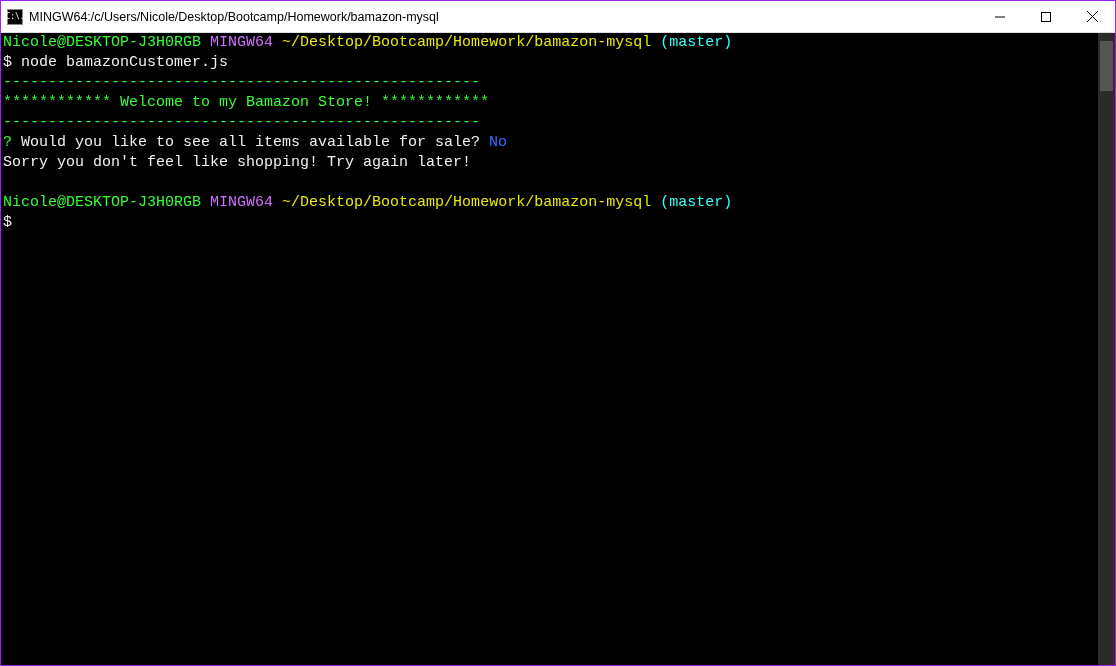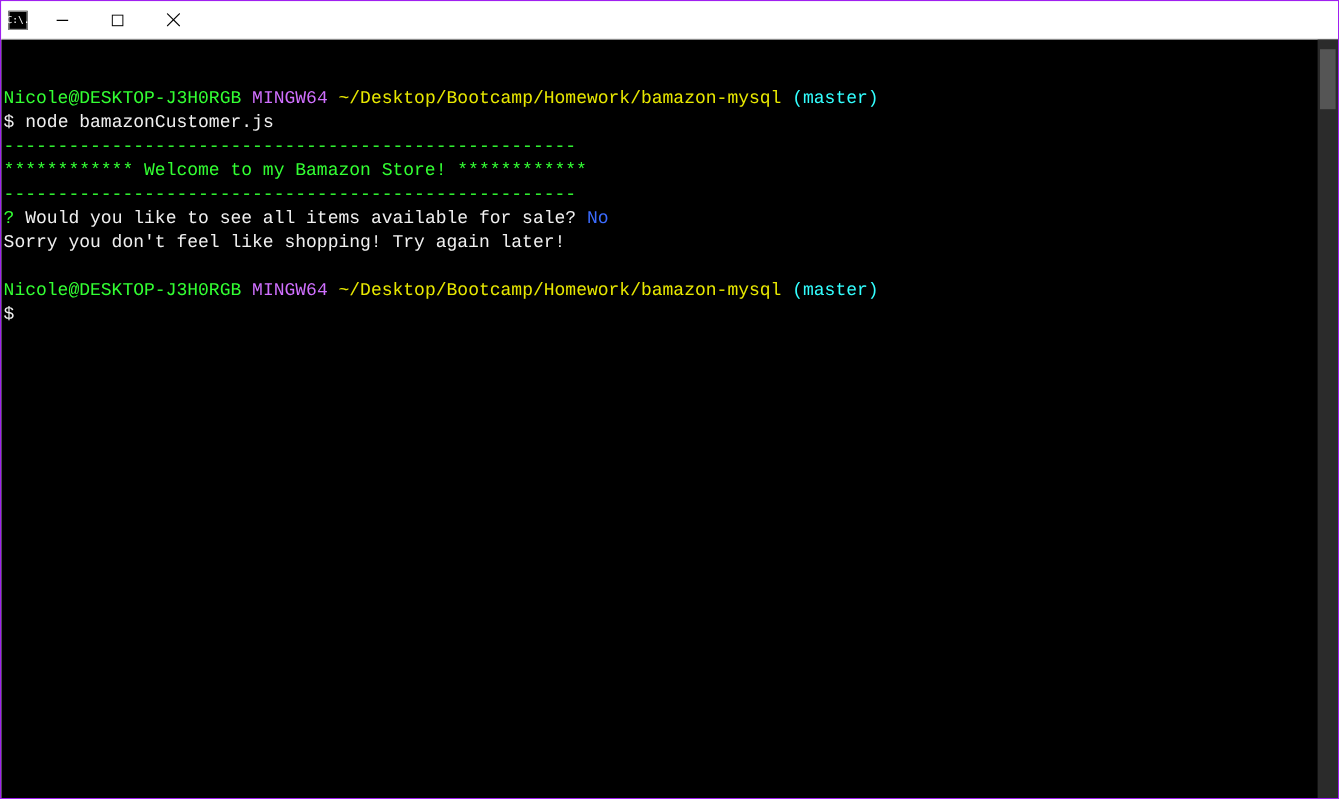--- a/index.html
+++ b/index.html
@@ -47,28 +47,27 @@
     .titlebar-btn svg { stroke: #000; stroke-width: 1; fill: none; }
     .terminal-wrap {
       position: relative;
       width: 100%;
       height: calc(666px - 32px - 2px);
       background: #000;
       display: flex;
     }
     .terminal {
       flex: 1;
-      padding: 12px 4px 4px 2px;
+      padding: 0 4px 4px 2px;
       font-family: Consolas, "Courier New", monospace;
       font-size: 15px;
       line-height: 20px;
       color: #cccccc;
       white-space: pre;
       overflow: hidden;
-      margin-top: 28px;
     }
     .scrollbar {
       width: 17px;
       background: #2b2b2b;
       height: 100%;
       position: relative;
     }
     .scroll-thumb {
       position: absolute;
       top: 8px;
@@ -82,20 +81,21 @@
     .c-yellow { color: #e8e800; }
     .c-cyan   { color: #33ffff; }
     .c-blue   { color: #3c6cff; }
     .c-white  { color: #f0f0f0; }
   </style>
 </head>
 <body>
 
 <div class="titlebar">
   <span class="titlebar-icon">C:\.</span>
+  <span class="titlebar-title">MINGW64:/c/Users/Nicole/Desktop/Bootcamp/Homework/bamazon-mysql</span>
   <div class="titlebar-controls">
     <div class="titlebar-btn">
       <svg width="10" height="10">
           <line x1="0" y1="5" x2="10" y2="5"></line>
         </svg>
     </div>
     <div class="titlebar-btn">
       <svg width="10" height="10">
           <rect x="0.5" y="0.5" width="9" height="9"></rect>
         </svg>

